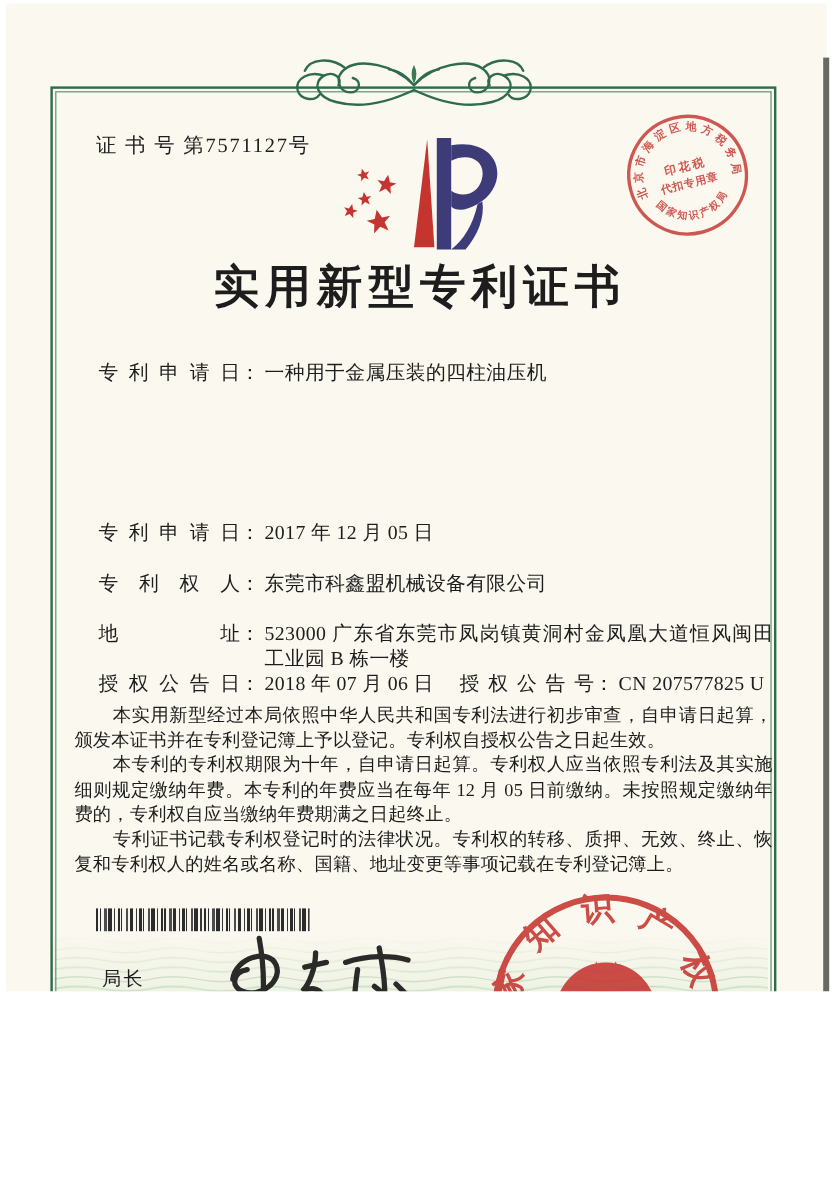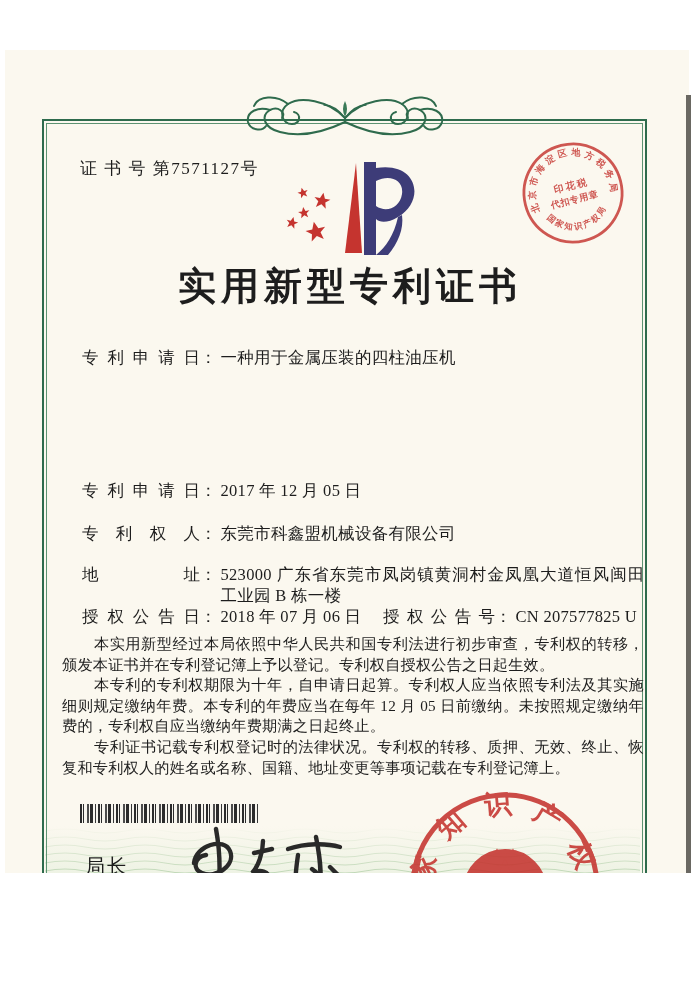--- a/index.html
+++ b/index.html
@@ -1,17 +1,17 @@
 <!DOCTYPE html>
 <html><head>
 <meta charset="utf-8">
 <style>
   html,body{margin:0;padding:0;background:#ffffff;}
   .stage{position:relative;width:700px;height:826px;overflow:hidden;
-         font-family:"Liberation Serif",serif;color:#1d1d1d;margin-top:47px;}
+         font-family:"Liberation Serif",serif;color:#1d1d1d;}
   .paper{position:absolute;left:5px;top:3px;width:684px;height:974px;
          background:#fbf8ef;}
   
   .edge-right{position:absolute;left:686px;top:48px;width:5px;height:930px;background:#6a6862;z-index:9;}
   .edge-bottom{position:absolute;left:7px;top:976px;width:682px;height:7px;background:#55534c;z-index:9;}
   
   .frame{position:absolute;left:42px;top:72px;width:601px;height:873px;
          border:2.5px solid #2e6b4d;z-index:3;}
   .frame-in2{position:absolute;inset:2px;border:1px solid #5d9372;}
   
@@ -27,21 +27,21 @@
   .fval{margin-left:4px;letter-spacing:.3px;text-align:right;}
   .fval.wrap{display:inline-block;width:424px;white-space:normal;line-height:21px;
              text-align:justify;vertical-align:top;}
   .body-text{position:absolute;left:62px;top:587px;width:582px;z-index:4;}
   .body-text p{margin:0;font-size:15.2px;line-height:20.6px;text-align:justify;
                text-indent:2.1em;letter-spacing:.2px;}
   .barcode{position:absolute;left:80px;top:757px;width:178px;height:19px;z-index:4;
     background:repeating-linear-gradient(90deg,#2b2b2b 0 2px,#f7f5ee 2px 3px,#2b2b2b 3px 4px,
       #f7f5ee 4px 7px,#4c4c4c 7px 9px,#f7f5ee 9px 10px,#2b2b2b 10px 13px,#f7f5ee 13px 15px,
       #383838 15px 16px,#f7f5ee 16px 18px);}
-  .signer-title{left:85px;top:806px;font-size:20px;letter-spacing:2px;}
+  .signer-title{left:85px;top:806px;font-size:16px;letter-spacing:2px;}
   .signer-name{left:85px;top:839px;font-size:13px;letter-spacing:2px;}
   .signature{position:absolute;left:166px;top:776px;z-index:5;}
   .seal{position:absolute;left:401px;top:742px;z-index:6;opacity:.88;}
   .seal-date{position:absolute;left:416px;top:866px;font-size:15.5px;z-index:7;
              letter-spacing:.5px;transform:rotate(-4deg);color:#151515;}
   .footer{left:42px;top:916px;width:601px;text-align:right;font-size:13.5px;letter-spacing:1px;}
   .orn{position:absolute;z-index:2;}
   .orn-top{left:240px;top:44px;z-index:4;}
   .orn-bl{left:26px;top:876px;}
   .orn-br{left:550px;top:843px;}
@@ -152,21 +152,21 @@
     <span class="flabel">地址</span><span>：</span><span class="fval wrap">523000 广东省东莞市凤岗镇黄洞村金凤凰大道恒风闽田工业园 B 栋一楼</span>
   </div>
   <div class="field" style="top:559px">
     <span class="flabel">授权公告日</span><span>：</span><span class="fval">2018 年 07 月 06 日</span>
   </div>
   <div class="field" style="left:383px;top:559px">
     <span class="flabel" style="width:112px">授权公告号</span><span>：</span><span class="fval">CN 207577825 U</span>
   </div>
 
   <div class="body-text">
-    <p>本实用新型经过本局依照中华人民共和国专利法进行初步审查，专利权的转移，颁发本证书并在专利登记簿上予以登记。专利权自授权公告之日起生效。</p>
+    <p>本实用新型经过本局依照中华人民共和国专利法进行初步审查，自申请日起算，颁发本证书并在专利登记簿上予以登记。专利权自授权公告之日起生效。</p>
     <p>本专利的专利权期限为十年，自申请日起算。专利权人应当依照专利法及其实施细则规定缴纳年费。本专利的年费应当在每年 12 月 05 日前缴纳。未按照规定缴纳年费的，专利权自应当缴纳年费期满之日起终止。</p>
     <p>专利证书记载专利权登记时的法律状况。专利权的转移、质押、无效、终止、恢复和专利权人的姓名或名称、国籍、地址变更等事项记载在专利登记簿上。</p>
   </div>
 
   <div class="barcode"></div>
 
   <div class="txt signer-title">局长</div>
   <div class="txt signer-name">申长雨</div>
 
   <svg class="signature" width="190" height="95" viewBox="0 0 190 95">

